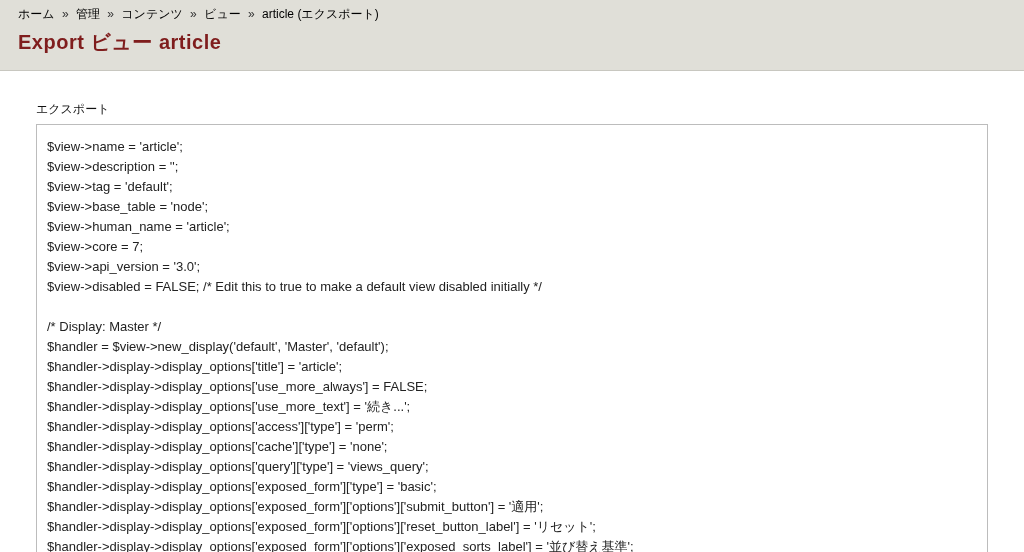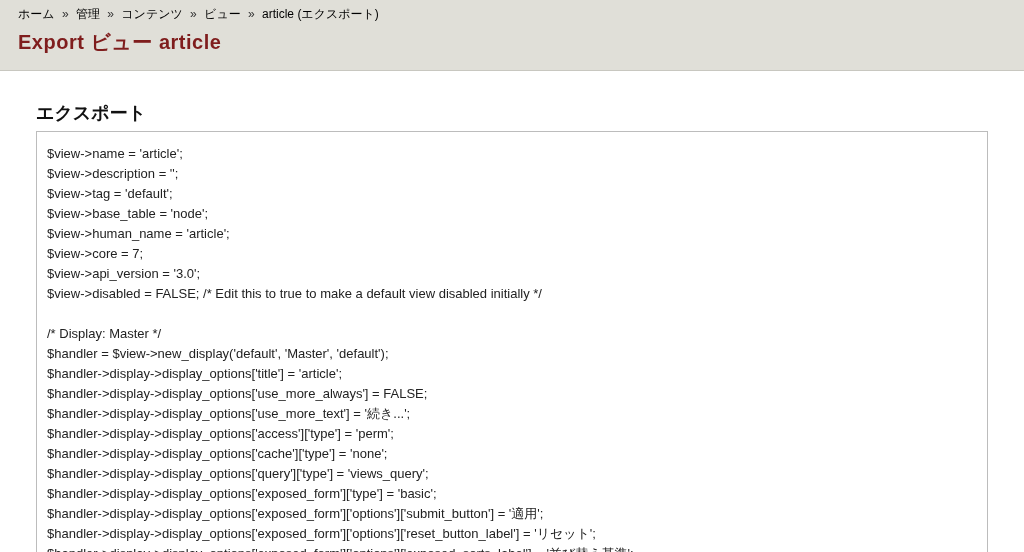--- a/index.html
+++ b/index.html
@@ -26,22 +26,22 @@
   .page-title {
     font-size: 20px;
     font-weight: 600;
     color: #7f1d1d;
     letter-spacing: 0.5px;
   }
   .content {
     padding: 30px 36px 12px 36px;
   }
   .fieldset-label {
-    font-size: 18px;
-    font-weight: 700;
+    font-size: 12px;
+    font-weight: 400;
     color: #111;
     margin-bottom: 6px;
   }
   .code-box {
     width: 100%;
     height: 494px;
     border: 1px solid #bcbcbc;
     padding: 12px 10px;
     font-family: "Lucida Grande", Arial, sans-serif;
     font-size: 13px;

